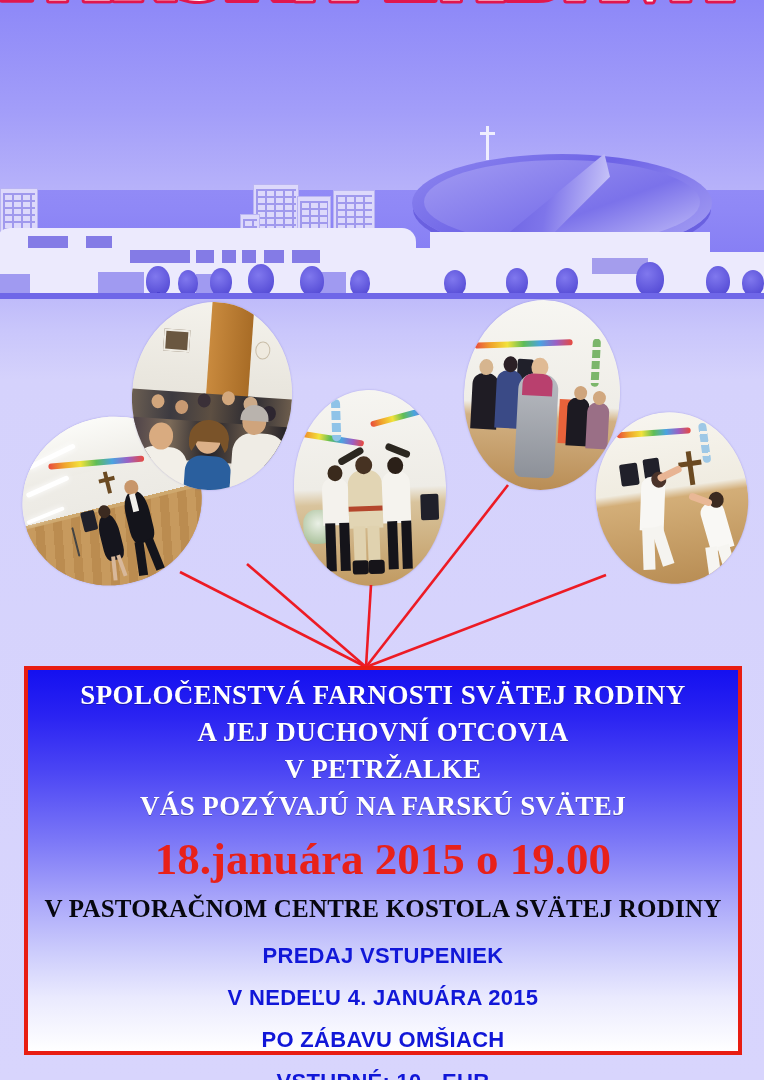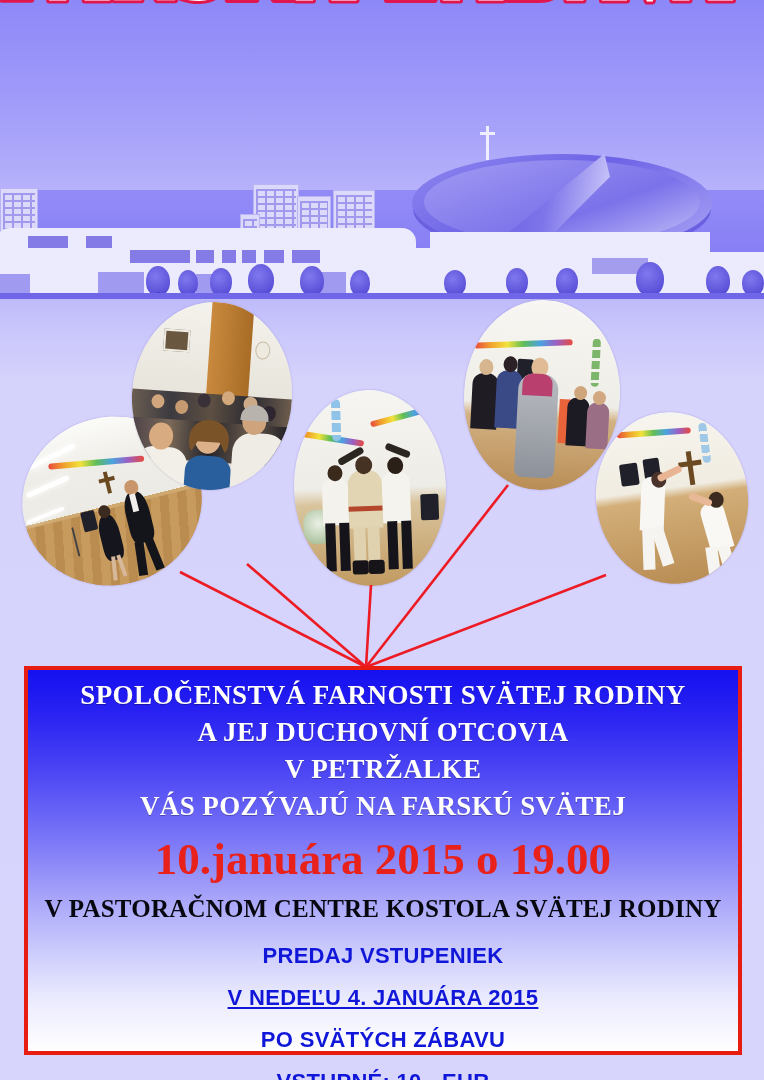--- a/index.html
+++ b/index.html
@@ -273,21 +273,21 @@
       <line x1="508" y1="485" x2="366" y2="667"></line>
       <line x1="606" y1="575" x2="366" y2="667"></line>
     </g>
   </svg>
 
   <div id="info-box">
     <div class="ln l-white" style="margin-top:12px;">SPOLOČENSTVÁ  FARNOSTI SVÄTEJ RODINY</div>
     <div class="ln l-white" style="margin-top:10px;">A JEJ DUCHOVNÍ OTCOVIA</div>
     <div class="ln l-white" style="margin-top:10px;">V PETRŽALKE</div>
     <div class="ln l-white" style="margin-top:10px;">VÁS POZÝVAJÚ NA FARSKÚ SVÄTEJ</div>
-    <div class="ln l-red" style="margin-top:17px;">10.januára 2015 o 19.00</div>
+    <div class="ln l-red" style="margin-top:17px;">18.januára 2015 o 19.00</div>
     <div class="ln l-black" style="margin-top:14px;">V PASTORAČNOM CENTRE KOSTOLA SVÄTEJ RODINY</div>
     <div class="ln l-blue" style="margin-top:24px;">PREDAJ VSTUPENIEK</div>
-    <div class="ln l-blue" style="margin-top:20px;text-decoration:underline;">V NEDEĽU  4. JANUÁRA 2015</div>
-    <div class="ln l-blue" style="margin-top:20px;">PO SVÄTÝCH ZÁBAVU</div>
+    <div class="ln l-blue" style="margin-top:20px;">V NEDEĽU  4. JANUÁRA 2015</div>
+    <div class="ln l-blue" style="margin-top:20px;">PO ZÁBAVU OMŠIACH</div>
     <div class="ln l-blue" style="margin-top:20px;">VSTUPNÉ:  10,- EUR</div>
   </div>
 
 </div>
 
 </body></html>

